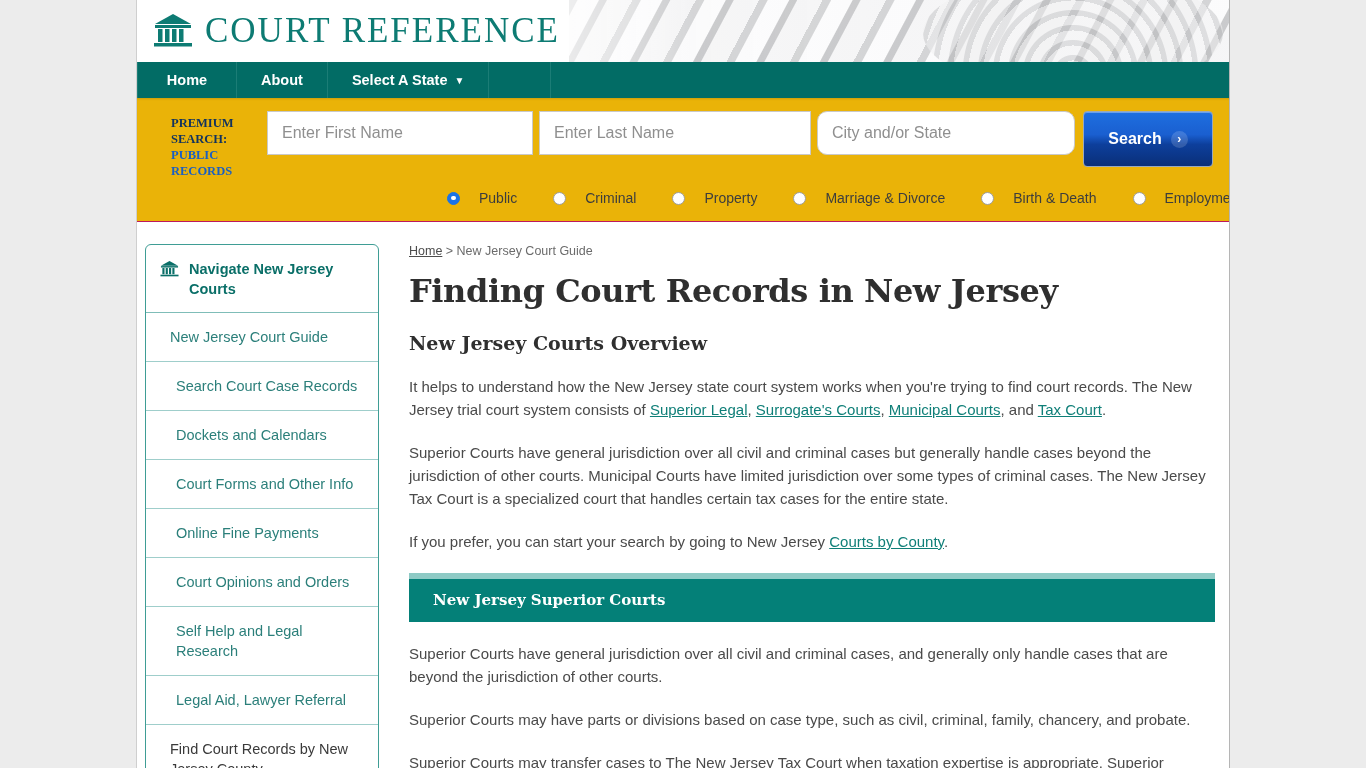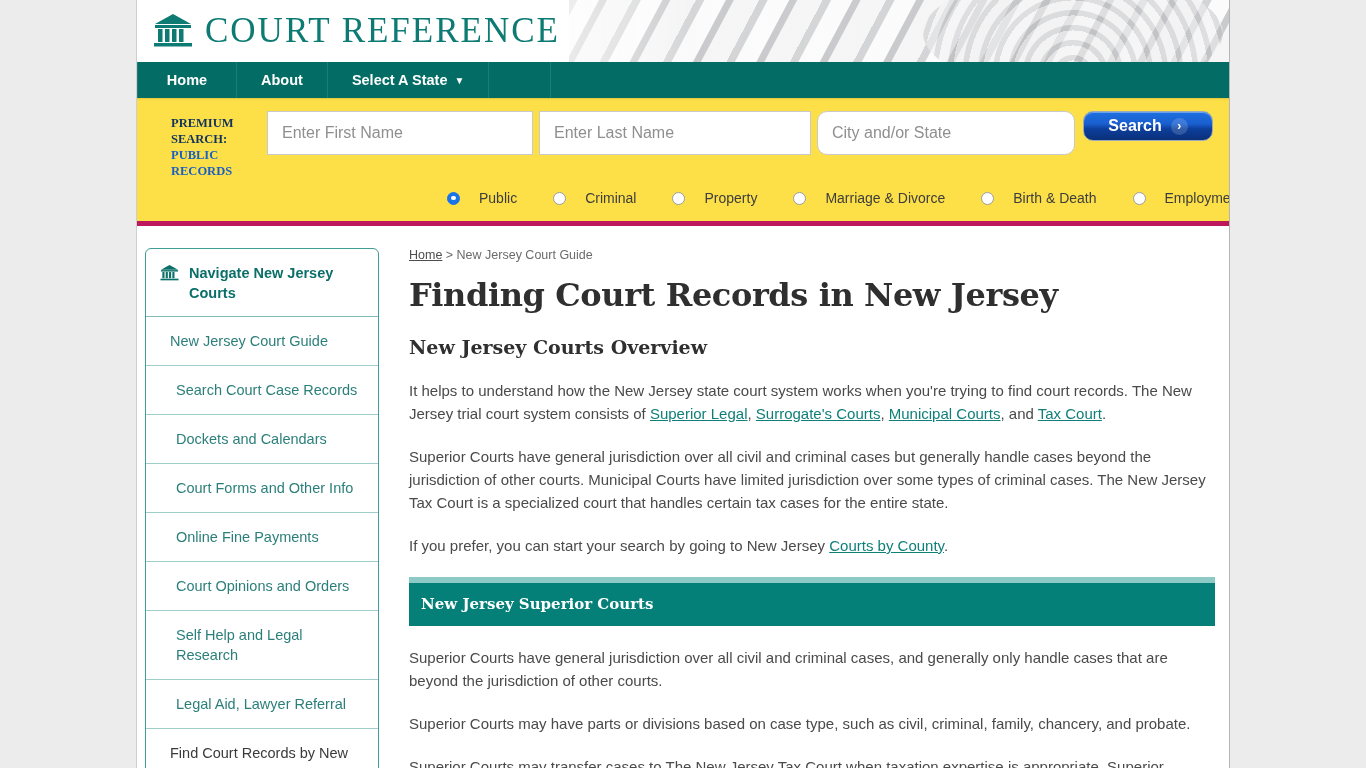--- a/index.html
+++ b/index.html
@@ -108,22 +108,22 @@
     border-right: 1px solid #1b7d76;
     white-space: nowrap;
     cursor: pointer;
   }
   .nav-item:first-child { border-left: 1px solid #1b7d76; min-width: 100px; }
   .nav-caret { margin-left: 7px; font-size: 10px; }
   .nav-spacer { flex: 1; border-right: 1px solid #1b7d76; max-width: 62px; }
 
   
   .searchband {
-    background: #fde047;
-    border-bottom: 5px solid #be185d;
+    background: #eab308;
+    border-bottom: 1px solid #be185d;
     padding: 13px 0 15px 0;
     box-shadow: 0 2px 3px -2px rgba(0,0,0,0.25) inset;
     position: relative;
   }
   .search-row {
     display: flex;
     align-items: flex-start;
     padding-left: 34px;
   }
   .premium-label {
@@ -149,23 +149,23 @@
     outline: none;
   }
   .sinput::placeholder { color: #8f8f8f; }
   #first-name-field { width: 266px; }
   #last-name-field  { width: 272px; }
   #city-state-field { width: 258px; border-radius: 10px; }
 
   .search-btn {
     margin-left: 8px;
     width: 130px;
-    height: 30px;
+    height: 56px;
     border: 1px solid #9aa9bb;
-    border-radius: 10px;
+    border-radius: 4px;
     background: linear-gradient(180deg, #1e6fe0 0%, #1a5fd0 42%, #0d3f9c 60%, #0a2f78 100%);
     color: #fff;
     font-size: 16px;
     font-weight: bold;
     display: flex;
     align-items: center;
     justify-content: center;
     gap: 9px;
     cursor: pointer;
     box-shadow: inset 0 1px 0 rgba(255,255,255,0.35);
@@ -300,21 +300,21 @@
   .section-banner {
     margin: 4px 0 20px 0;
     border-top: 6px solid #8ecac5;
   }
   .section-banner-bar {
     background: #048078;
     color: #ffffff;
     font-family: "DejaVu Serif", serif;
     font-size: 15px;
     font-weight: bold;
-    padding: 12px 14px 13px 12px;
+    padding: 12px 14px 13px 24px;
   }
 </style>
 </head>
 <body>
 
 <div class="page">
 
   <div class="masthead">
     <div class="masthead-photo"></div>
     <div class="masthead-fade"></div>

